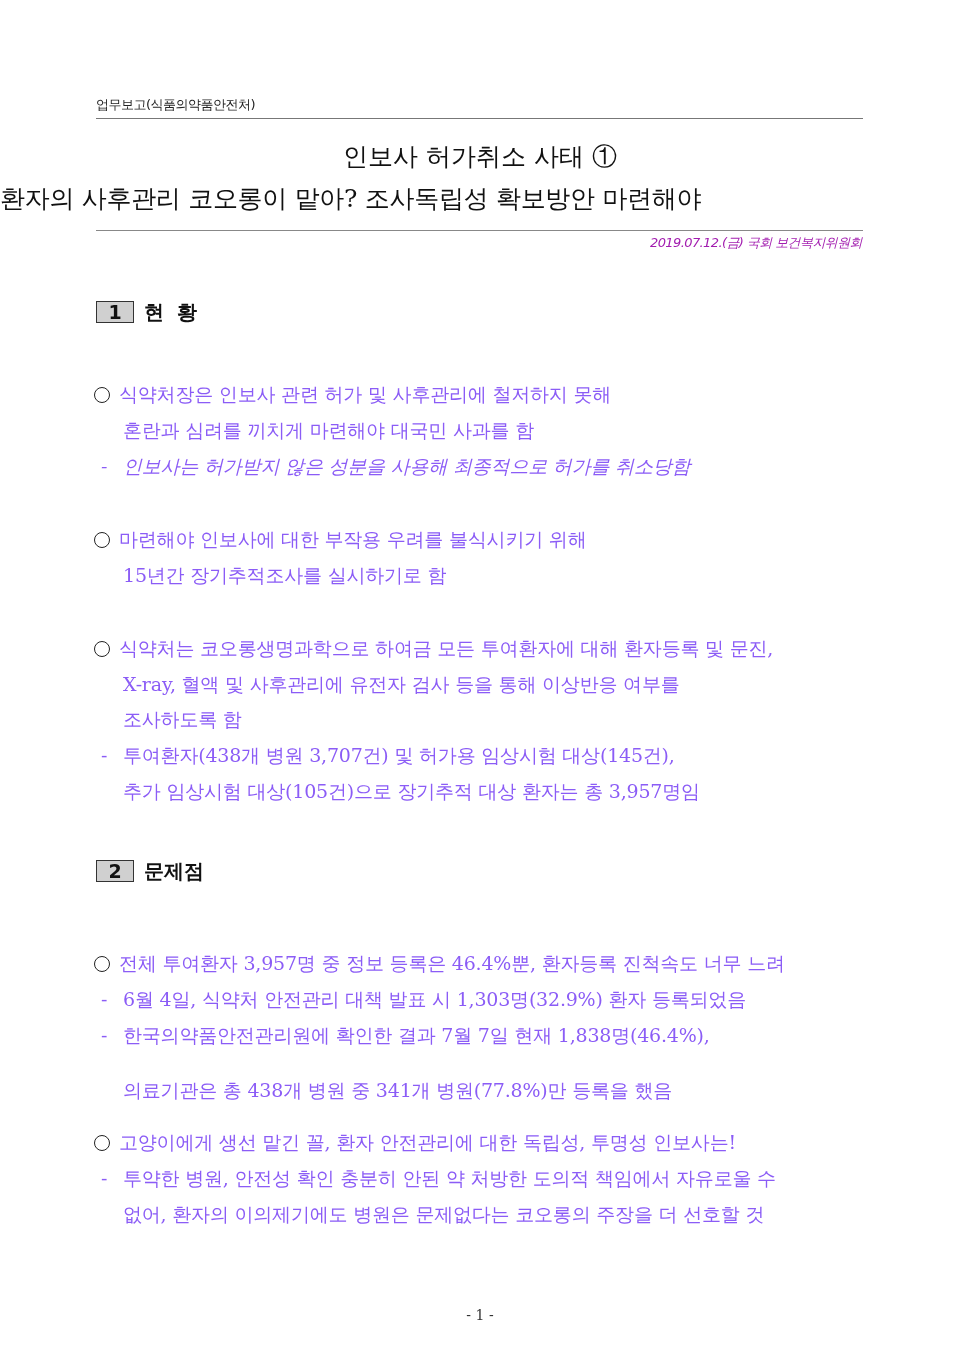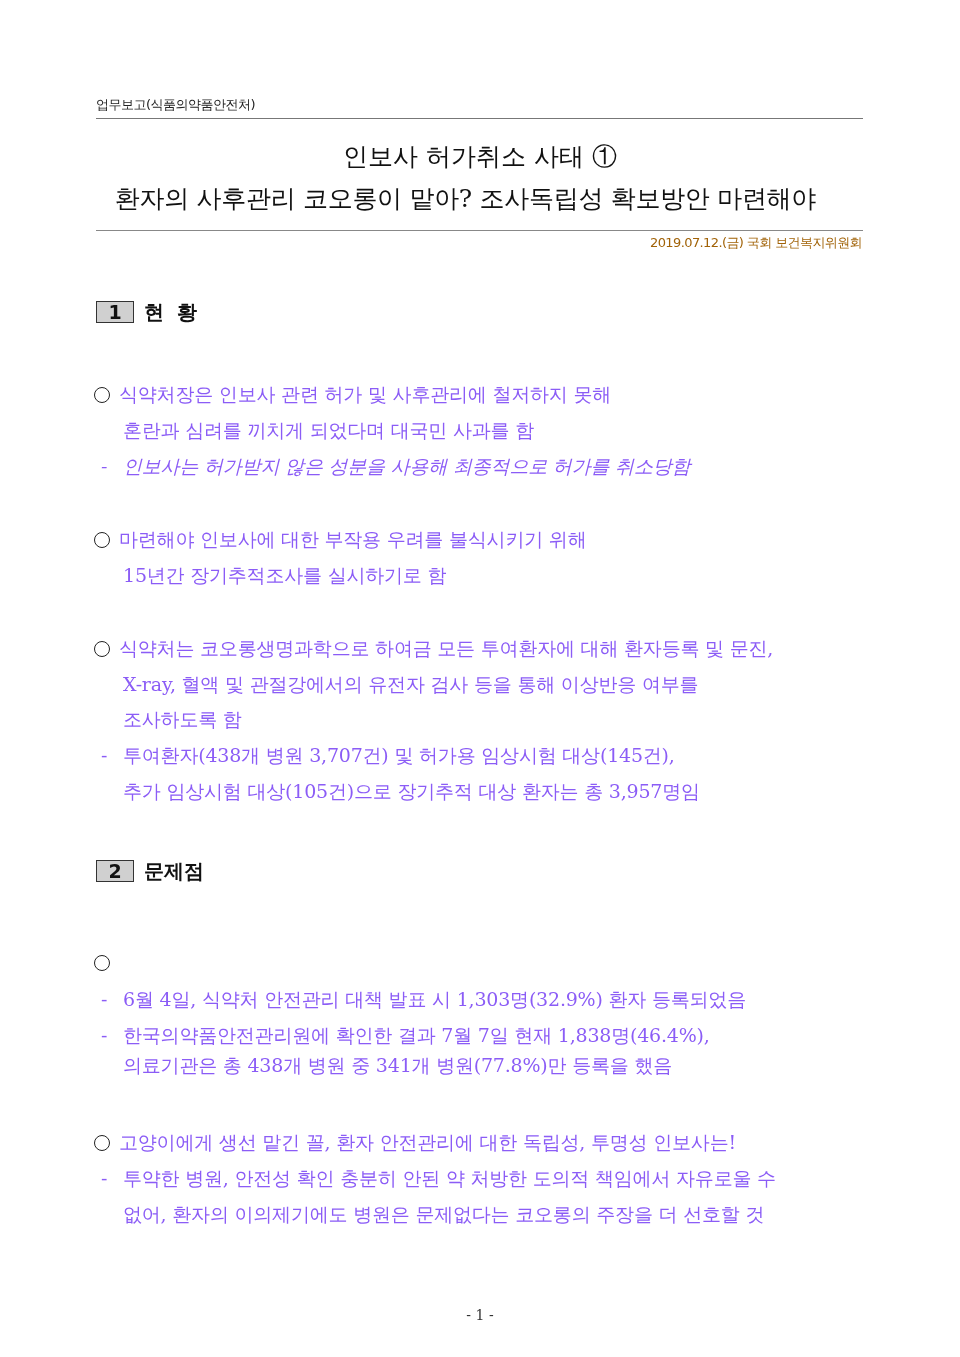--- a/index.html
+++ b/index.html
@@ -4,23 +4,23 @@
   <style>
     html, body { margin: 0; padding: 0; background: #ffffff; }
     body { width: 960px; height: 1357px; position: relative; overflow: hidden; color: #111; }
     .serif { font-family: "DejaVu Serif", "Liberation Serif", serif; }
     .sans { font-family: "DejaVu Sans", "Liberation Sans", sans-serif; }
 
     .header-label { position: absolute; left: 96px; top: 96px; font-size: 13px; color: #222; letter-spacing: -0.5px; }
     .rule-top { position: absolute; left: 96px; top: 118px; width: 767px; height: 1px; background: #777; }
 
     .title1 { position: absolute; left: 0; width: 960px; top: 140px; text-align: center; font-size: 25px; color: #111; letter-spacing: 0px; }
-    .title2 { position: absolute; left: 0; width: 784px; top: 182px; text-align: right; font-size: 25px; color: #111; letter-spacing: -0.3px; padding-left: 32px; }
+    .title2 { position: absolute; left: 0; width: 784px; top: 182px; text-align: left; font-size: 25px; color: #111; letter-spacing: -0.3px; }
     .rule-title { position: absolute; left: 96px; top: 230px; width: 767px; height: 1px; background: #888; }
-    .dateline { position: absolute; right: 98px; top: 234px; font-size: 13px; color: #a16207; letter-spacing: -0.6px; }
+    .dateline { position: absolute; right: 98px; top: 234px; font-size: 13px; color: #a21caf; letter-spacing: -0.6px; font-style: italic; }
 
     .section { position: absolute; left: 96px; height: 28px; display: flex; align-items: center; }
     .section .num-box { width: 38px; height: 22px; background: #d0d0d0; border: 1.5px solid #333; display: flex; align-items: center; justify-content: center; font-size: 19px; font-weight: bold; box-sizing: border-box; }
     .section .sec-title { margin-left: 10px; font-size: 20px; font-weight: bold; letter-spacing: 3px; }
 
     .line { position: absolute; font-size: 19px; color: #8b5cf6; white-space: nowrap; letter-spacing: -0.2px; }
     .circle { display: inline-block; width: 16px; height: 16px; border: 1.5px solid #222; border-radius: 50%; vertical-align: -2px; margin-right: 9px; box-sizing: border-box; }
     .dash { display: inline-block; width: 22px; }
 
     .page-num { position: absolute; left: 0; width: 960px; top: 1307px; text-align: center; font-size: 14px; color: #333; }
@@ -37,55 +37,55 @@
 <div class="dateline sans">2019.07.12.(금) 국회 보건복지위원회</div>
 
 <div class="section sans" style="top:298px;">
   <div class="num-box">1</div>
   <div class="sec-title">현 황</div>
 </div>
 
 <div class="line serif" style="left:94px; top:382px;">
   <span class="circle"></span><span>식약처장은 인보사 관련 허가 및 사후관리에 철저하지 못해</span>
 </div>
-<div class="line serif" style="left:123px; top:418px;">혼란과 심려를 끼치게 되었다며 대국민 사과를 함</div>
+<div class="line serif" style="left:123px; top:418px;">혼란과 심려를 끼치게 마련해야 대국민 사과를 함</div>
 <div class="line serif" style="left:101px; top:454px;font-style:italic;">
   <span class="dash">-</span><span>인보사는 허가받지 않은 성분을 사용해 최종적으로 허가를 취소당함</span>
 </div>
 
 <div class="line serif" style="left:94px; top:527px;">
   <span class="circle"></span><span>마련해야 인보사에 대한 부작용 우려를 불식시키기 위해</span>
 </div>
 <div class="line serif" style="left:123px; top:563px;">15년간 장기추적조사를 실시하기로 함</div>
 
 <div class="line serif" style="left:94px; top:636px;">
   <span class="circle"></span><span>식약처는 코오롱생명과학으로 하여금 모든 투여환자에 대해 환자등록 및 문진,</span>
 </div>
-<div class="line serif" style="left:123px; top:672px;">X-ray, 혈액 및 관절강에서의 유전자 검사 등을 통해 이상반응 여부를</div>
+<div class="line serif" style="left:123px; top:672px;">X-ray, 혈액 및 사후관리에 유전자 검사 등을 통해 이상반응 여부를</div>
 <div class="line serif" style="left:123px; top:707px;">조사하도록 함</div>
 <div class="line serif" style="left:101px; top:743px;">
   <span class="dash">-</span><span>투여환자(438개 병원 3,707건) 및 허가용 임상시험 대상(145건),</span>
 </div>
 <div class="line serif" style="left:123px; top:779px;">추가 임상시험 대상(105건)으로 장기추적 대상 환자는 총 3,957명임</div>
 
 <div class="section sans" style="top:857px;">
   <div class="num-box">2</div>
   <div class="sec-title" style="letter-spacing:0;">문제점</div>
 </div>
 
 <div class="line serif" style="left:94px; top:951px;">
-  <span class="circle"></span>
+  <span class="circle"></span><span>전체 투여환자 3,957명 중 정보 등록은 46.4%뿐, 환자등록 진척속도 너무 느려</span>
 </div>
 <div class="line serif" style="left:101px; top:987px;">
   <span class="dash">-</span><span>6월 4일, 식약처 안전관리 대책 발표 시 1,303명(32.9%) 환자 등록되었음</span>
 </div>
 <div class="line serif" style="left:101px; top:1023px;">
   <span class="dash">-</span><span>한국의약품안전관리원에 확인한 결과 7월 7일 현재 1,838명(46.4%),</span>
 </div>
-<div class="line serif" style="left:123px; top:1053px;">의료기관은 총 438개 병원 중 341개 병원(77.8%)만 등록을 했음</div>
+<div class="line serif" style="left:123px; top:1078px;">의료기관은 총 438개 병원 중 341개 병원(77.8%)만 등록을 했음</div>
 
 <div class="line serif" style="left:94px; top:1130px;">
   <span class="circle"></span><span>고양이에게 생선 맡긴 꼴, 환자 안전관리에 대한 독립성, 투명성 인보사는!</span>
 </div>
 <div class="line serif" style="left:101px; top:1166px;">
   <span class="dash">-</span><span>투약한 병원, 안전성 확인 충분히 안된 약 처방한 도의적 책임에서 자유로울 수</span>
 </div>
 <div class="line serif" style="left:123px; top:1202px;">없어, 환자의 이의제기에도 병원은 문제없다는 코오롱의 주장을 더 선호할 것</div>
 
 <div class="page-num serif">- 1 -</div>

